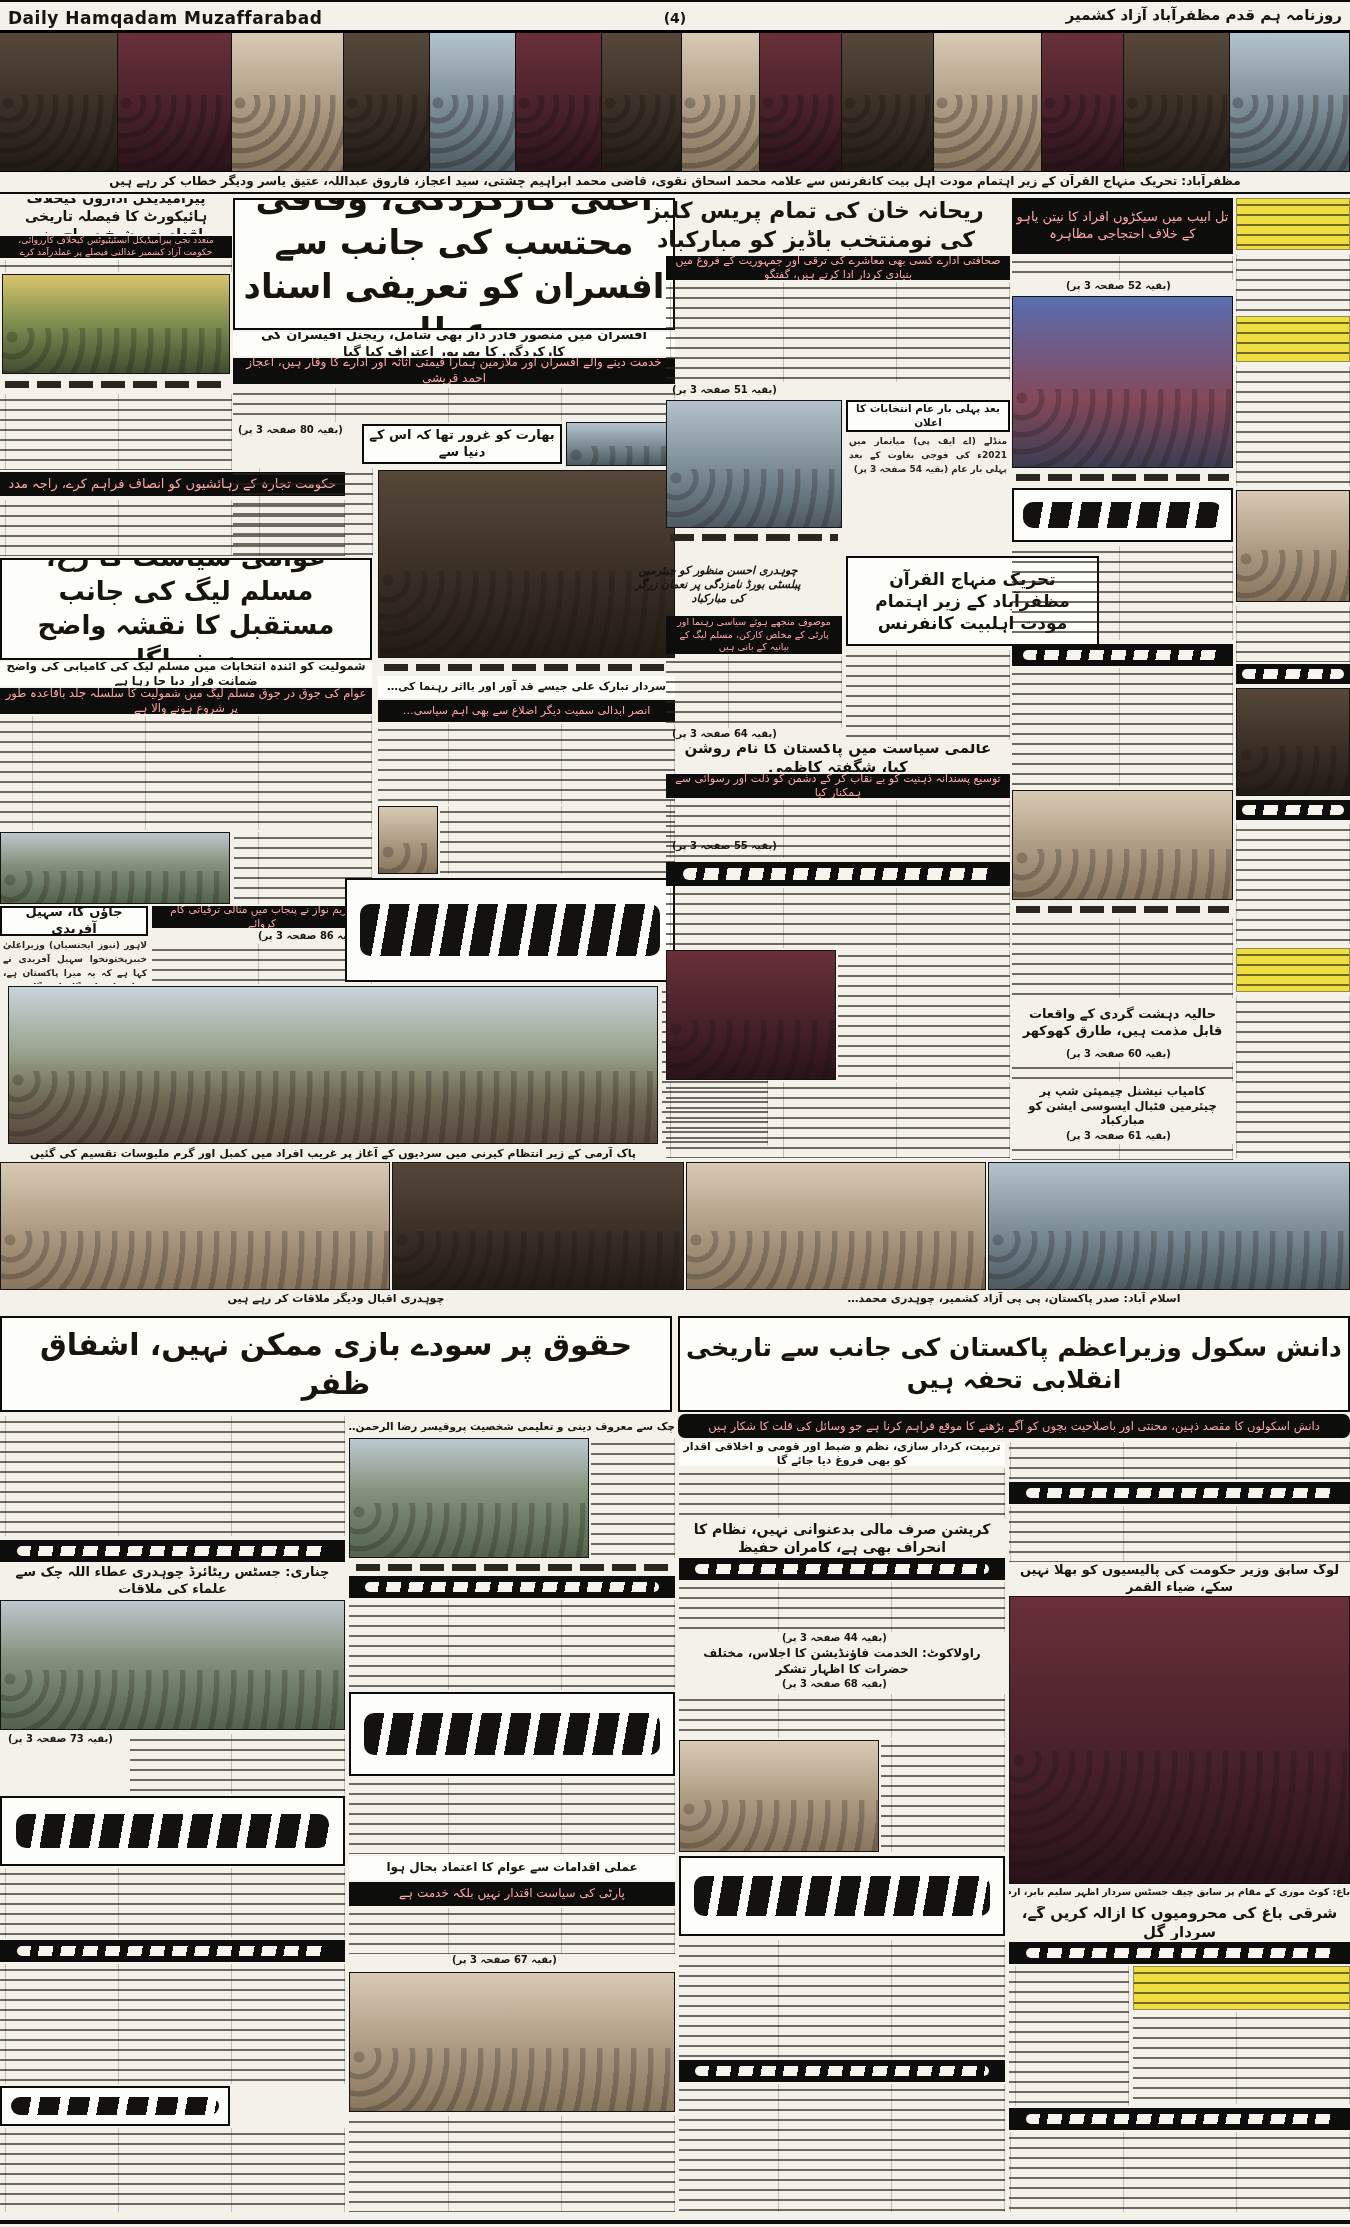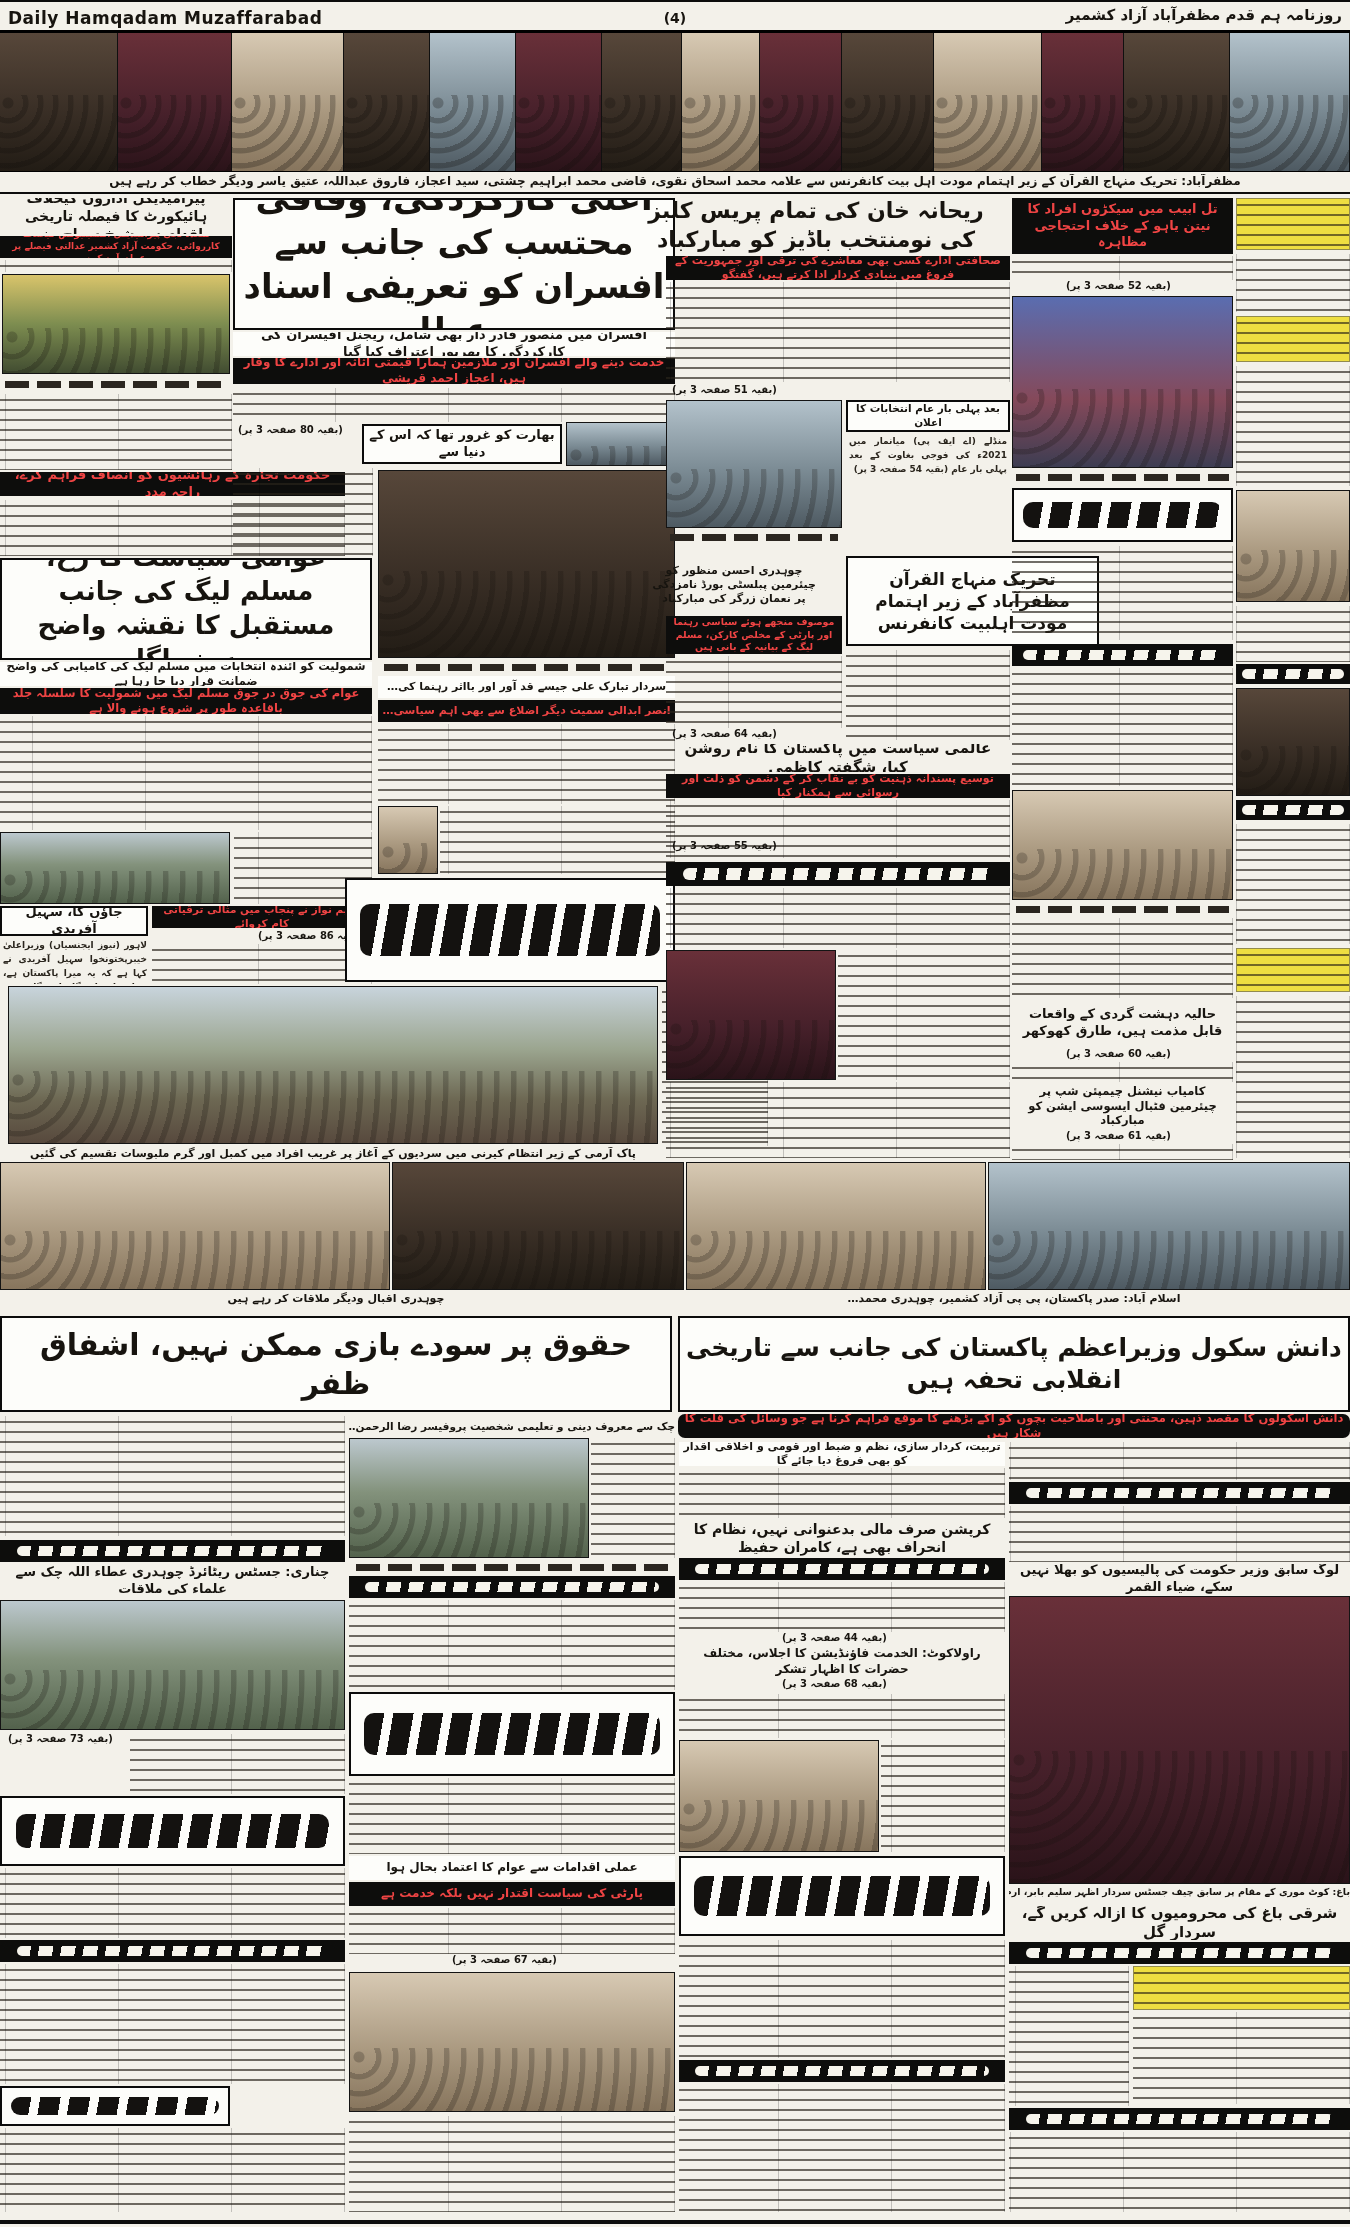--- a/index.html
+++ b/index.html
@@ -4,21 +4,21 @@
 <style>
   html,body{margin:0;padding:0;background:#6e6e6e;}
   .page{position:relative;width:1350px;height:2227px;background:#f3f1ea;
         font-family:"DejaVu Sans",sans-serif;color:#17140f;overflow:hidden;}
   .abs{position:absolute;box-sizing:border-box;}
   .u{direction:rtl;unicode-bidi:plaintext;}
   .hl{font-weight:700;display:flex;align-items:center;justify-content:center;
       text-align:center;line-height:1.3;overflow:hidden;padding:1px 4px;}
   .cal{border:2px solid #0b0b0b;background:#fdfdfa;font-weight:700;}
   .bx{border:2px solid #0b0b0b;background:#fdfdfa;font-weight:700;}
-  .rev{background:#0d0d0c;color:#ef4444;font-weight:700;}
+  .rev{background:#0d0d0c;color:#fca5a5;font-weight:400;}
   .deck{font-weight:700;background:#fdfdfa;}
   .smalltext{direction:rtl;font-size:9px;line-height:1.55;text-align:justify;
       overflow:hidden;font-weight:700;color:#2a251d;padding:1px 3px;}
   
   .tx{background:
       repeating-linear-gradient(to left, rgba(0,0,0,.22) 0 1px, transparent 1px 113px),
       repeating-linear-gradient(to bottom, transparent 0 5px, rgba(42,37,28,.72) 5px 7px, transparent 7px 10px);
       opacity:.92;}
   .yellow{background:#eedd33 !important;border:1px solid #8a8340;}
   .yellow.tx{background:
@@ -125,21 +125,21 @@
   <div class="abs cal-ph" style="left:345px;top:878px;width:330px;height:104px;"></div>
 
   <div class="abs u hl" style="left:644px;top:198px;width:344px;height:56px;font-size:22px;">ریحانہ خان کی تمام پریس کلبز کی نومنتخب باڈیز کو مبارکباد</div>
   <div class="abs u hl rev" style="left:666px;top:256px;width:344px;height:24px;font-size:11px;">صحافتی ادارے کسی بھی معاشرے کی ترقی اور جمہوریت کے فروغ میں بنیادی کردار ادا کرتے ہیں، گفتگو</div>
   <div class="abs tx" style="left:666px;top:282px;width:344px;height:100px;"></div>
   <div class="abs u ref" style="left:672px;top:384px;width:120px;height:13px;">(بقیہ 51 صفحہ 3 پر)</div>
   <div class="ph p3" style="left:666px;top:400px;width:176px;height:128px;"></div>
   <div class="abs u hl bx" style="left:846px;top:400px;width:164px;height:32px;font-size:10.5px;">بعد پہلی بار عام انتخابات کا اعلان</div>
   <div class="abs smalltext" style="left:846px;top:434px;width:164px;height:60px;">منڈلے (اے ایف پی) میانمار میں 2021ء کی فوجی بغاوت کے بعد پہلی بار عام (بقیہ 54 صفحہ 3 پر)</div>
   <div class="abs cap-ph" style="left:666px;top:530px;width:176px;height:14px;"></div>
-  <div class="abs u hl" style="left:646px;top:556px;width:176px;height:58px;font-size:11px;">چوہدری احسن منظور کو چیئرمین پبلسٹی بورڈ نامزدگی پر نعمان زرگر کی مبارکباد</div>
+  <div class="abs u hl" style="left:630px;top:556px;width:176px;height:58px;font-size:11px;font-style:italic;">چوہدری احسن منظور کو چیئرمین پبلسٹی بورڈ نامزدگی پر نعمان زرگر کی مبارکباد</div>
   <div class="abs u hl rev" style="left:666px;top:616px;width:176px;height:38px;font-size:9.5px;">موصوف منجھے ہوئے سیاسی رہنما اور پارٹی کے مخلص کارکن، مسلم لیگ کے بیانیہ کے بانی ہیں</div>
   <div class="abs tx" style="left:666px;top:656px;width:176px;height:72px;"></div>
   <div class="abs u ref" style="left:672px;top:728px;width:120px;height:13px;">(بقیہ 64 صفحہ 3 پر)</div>
   <div class="abs u hl cal" style="left:846px;top:556px;width:253px;height:90px;font-size:17px;">تحریک منہاج القرآن مظفرآباد کے زیر اہتمام مودت اہلبیت کانفرنس</div>
   <div class="abs tx" style="left:846px;top:650px;width:164px;height:90px;"></div>
   <div class="abs u hl" style="left:666px;top:744px;width:344px;height:28px;font-size:15px;">عالمی سیاست میں پاکستان کا نام روشن کیا، شگفتہ کاظمی</div>
   <div class="abs u hl rev" style="left:666px;top:774px;width:344px;height:24px;font-size:11px;">توسیع پسندانہ ذہنیت کو بے نقاب کر کے دشمن کو ذلت اور رسوائی سے ہمکنار کیا</div>
   <div class="abs tx" style="left:666px;top:800px;width:344px;height:58px;"></div>
   <div class="abs u ref" style="left:672px;top:840px;width:120px;height:13px;">(بقیہ 55 صفحہ 3 پر)</div>
   <div class="abs rev-ph" style="left:666px;top:862px;width:344px;height:24px;"></div>

